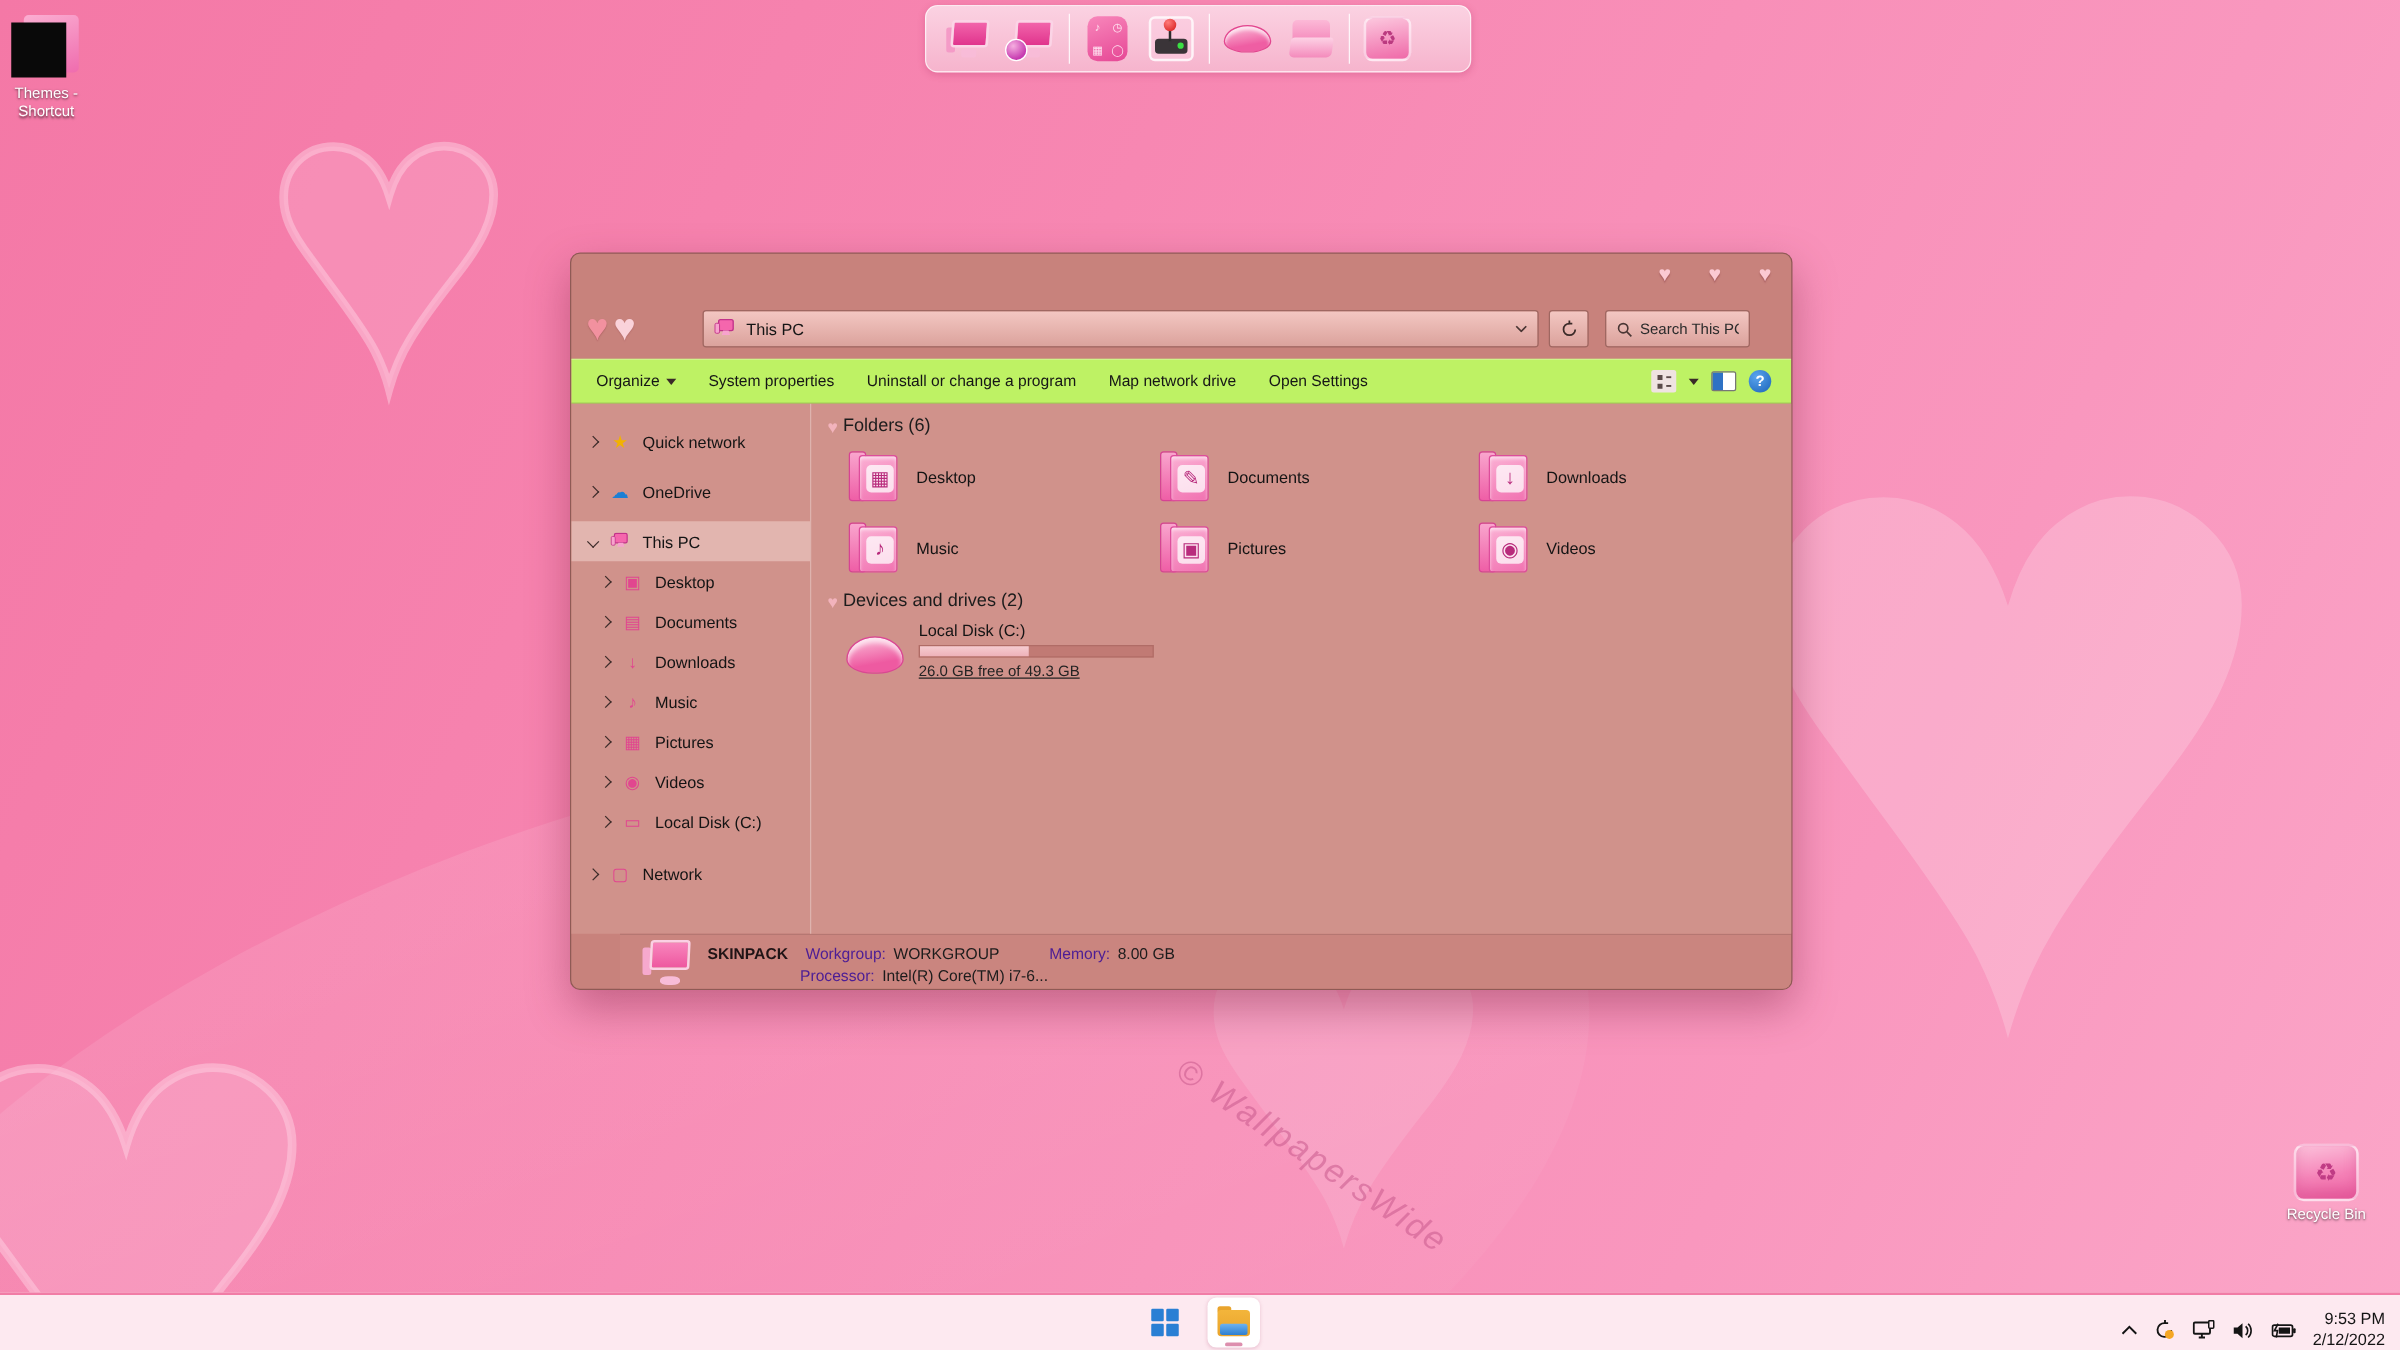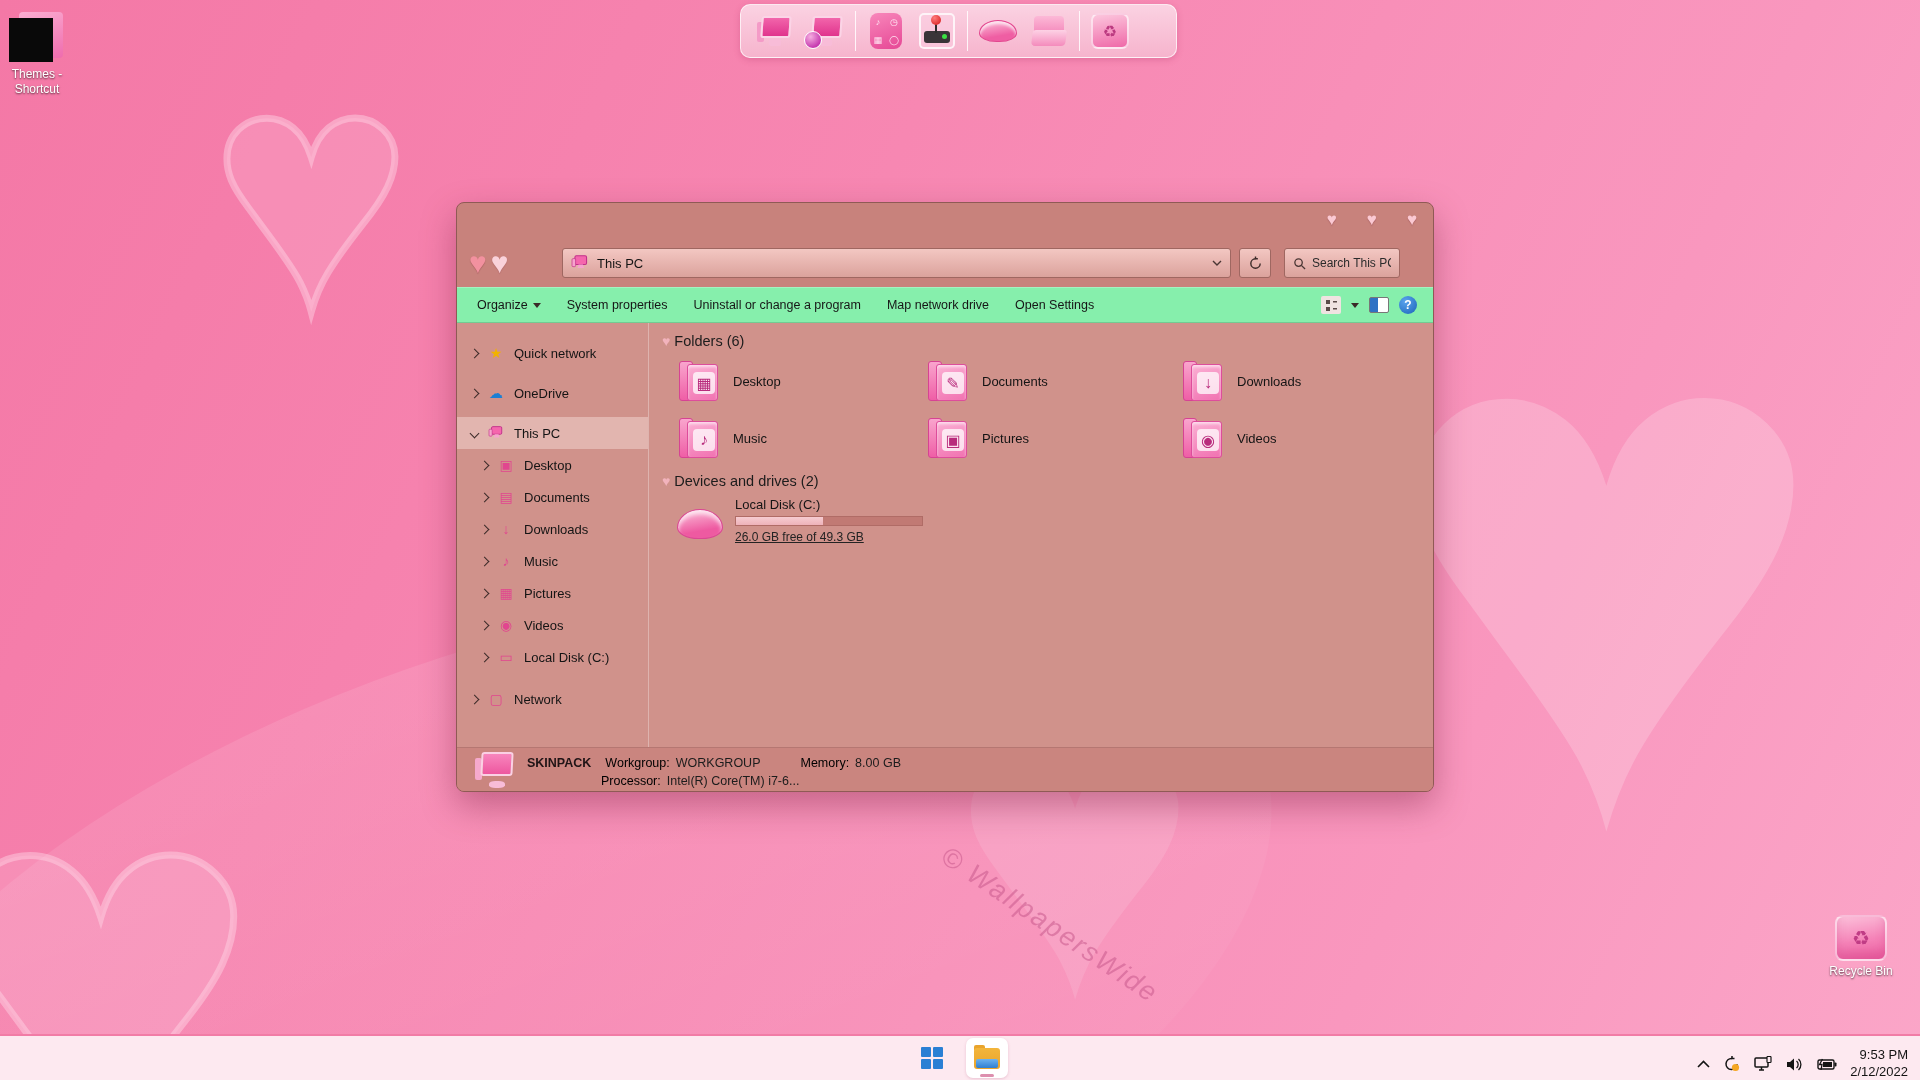--- a/index.html
+++ b/index.html
@@ -75,21 +75,21 @@
         background:linear-gradient(#f3c7c2,#dba29c); display:flex; align-items:center; padding:0 8px; gap:8px; }
   .addr-text { font-size:13px; color:#141414; }
   .addr-spacer { flex:1; }
   .icon-btn { display:flex; align-items:center; justify-content:center; }
   .refreshbar { position:absolute; left:782px; top:9px; width:32px; height:30px; border:1px solid #9f6761; border-radius:3px;
         background:linear-gradient(#f3c7c2,#dba29c); display:flex; align-items:center; justify-content:center; }
   .searchbox { position:absolute; left:827px; top:9px; width:116px; height:30px; border:1px solid #9f6761; border-radius:3px;
         background:linear-gradient(#f3c7c2,#dba29c); display:flex; align-items:center; gap:6px; padding:0 8px; }
   .search-text { font-size:12px; color:#2b2b2b; white-space:nowrap; overflow:hidden; }
 
-  .toolbar { height:36px; flex:0 0 auto; background:#86efac; border-top:1px solid rgba(255,255,255,0.25);
+  .toolbar { height:36px; flex:0 0 auto; background:#bef264; border-top:1px solid rgba(255,255,255,0.25);
         border-bottom:1px solid rgba(0,0,0,0.15); display:flex; align-items:center; padding:0 16px 0 20px; gap:26px; }
   .tb-item { font-size:12.5px; color:#161616; white-space:nowrap; cursor:default; display:flex; align-items:center; gap:5px; }
   .caret-down { width:0; height:0; border-left:4px solid transparent; border-right:4px solid transparent; border-top:5px solid #3a2a28; }
   .tb-right { margin-left:auto; display:flex; align-items:center; gap:10px; }
   .view-grid-btn { width:20px; height:18px; background:#efe3e1; border-radius:2px; display:flex; align-items:center; justify-content:center; }
   .vg { width:11px; height:11px; background:
         linear-gradient(#5a4a48,#5a4a48) 0 0/4px 4px no-repeat,
         linear-gradient(#5a4a48,#5a4a48) 7px 1px/4px 1.5px no-repeat,
         linear-gradient(#5a4a48,#5a4a48) 0 7px/4px 4px no-repeat,
         linear-gradient(#5a4a48,#5a4a48) 7px 8px/4px 1.5px no-repeat; }
@@ -131,30 +131,30 @@
   .disk-bar { width:188px; height:10px; background:#c17a74; border:1px solid #b06c66; margin:4px 0 4px 0; }
   .disk-bar .fill { height:100%; background:linear-gradient(#f6ccd1,#eeb2b9); }
   .free-text { font-size:12px; color:#232323;text-decoration:underline; }
   .cd-item { display:flex; align-items:center; gap:12px; }
   .cd-ic { position:relative; width:46px; height:40px; flex:0 0 auto; }
   .cd-ic .body { position:absolute; left:0; bottom:4px; width:40px; height:20px; background:linear-gradient(#5c5c5e,#2f2f31); border-radius:3px; }
   .cd-ic .disc { position:absolute; right:0; top:0; width:24px; height:24px; border-radius:50%;
         background:radial-gradient(circle, #9c9ca0 28%, #d9d9dc 30% 100%); }
   .cd-ic .led { position:absolute; left:5px; bottom:10px; width:4px; height:4px; border-radius:50%; background:#42d24a; }
 
-  .details { height:44px; flex:0 0 auto; background:#ca857f; border-top:1px solid rgba(0,0,0,0.10); display:flex; padding:2px 10px 0 16px; }
+  .details { height:44px; flex:0 0 auto; background:#ca857f; border-top:1px solid rgba(0,0,0,0.10); display:flex; padding:2px 10px 0 16px;margin-left:39px; }
   .det-ic { width:44px; height:40px; position:relative; margin-right:10px; flex:0 0 auto; }
   .det-ic .scr { position:absolute; left:8px; top:2px; width:32px; height:24px; background:linear-gradient(#f886bd,#ee579f);
         border:2px solid #fbd0e4; border-radius:3px; transform:skewX(-3deg); }
   .det-ic .side { position:absolute; left:2px; top:8px; width:7px; height:22px; background:#f6a9cd; border-radius:2px; }
   .det-ic .std { position:absolute; left:16px; bottom:2px; width:16px; height:7px; background:#f8bcd8; border-radius:40%; }
   .det-cols { display:flex; flex-direction:column; justify-content:flex-start; padding-top:4px; font-size:12.5px; line-height:1.45; }
   .det-row { display:flex; gap:6px; }
   .det-name { font-weight:bold; color:#201416; margin-right:8px; }
-  .det-label { color:#000000;text-align:center; }
+  .det-label { color:#4c1d95;text-align:center; }
   .det-val { color:#1c1c1c; }
   .det-mem { margin-left:34px; }
 
   .statusbar { height:26px; flex:0 0 auto; background:#ca857f; display:flex; align-items:center; padding:0 10px 0 14px; }
   .status-count { font-size:12px; color:#1c1c1c; }
   .status-div { width:1px; height:14px; background:rgba(0,0,0,0.25); margin-left:12px; }
   .sb-right { margin-left:auto; display:flex; gap:6px; }
   .sb-btn { width:20px; height:17px; display:flex; align-items:center; justify-content:center; border-radius:2px; }
   .sb-btn.active { background:#e9c4bf; border:1px solid #a8716b; }
   .sb-lines { width:12px; height:10px; background:repeating-linear-gradient(#3c2b29 0 1.6px, transparent 1.6px 3.4px); }

